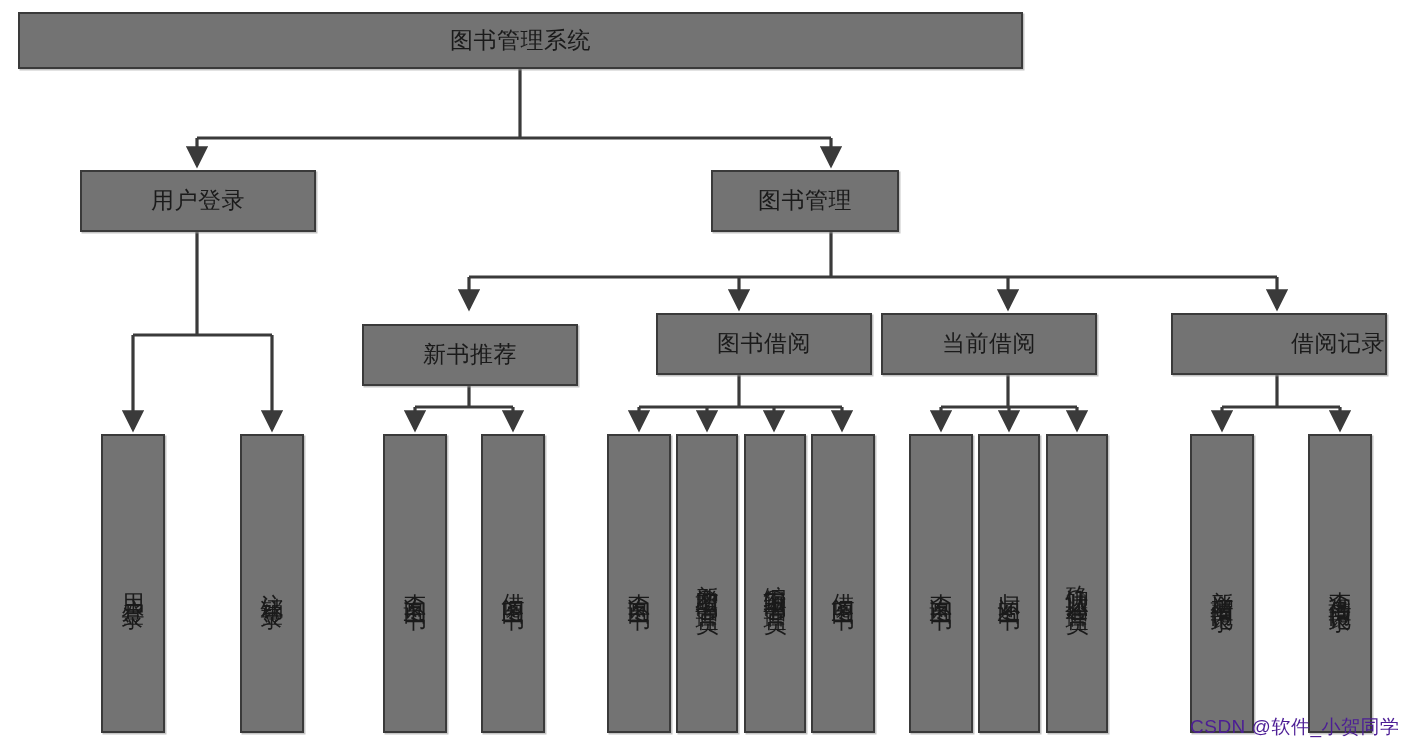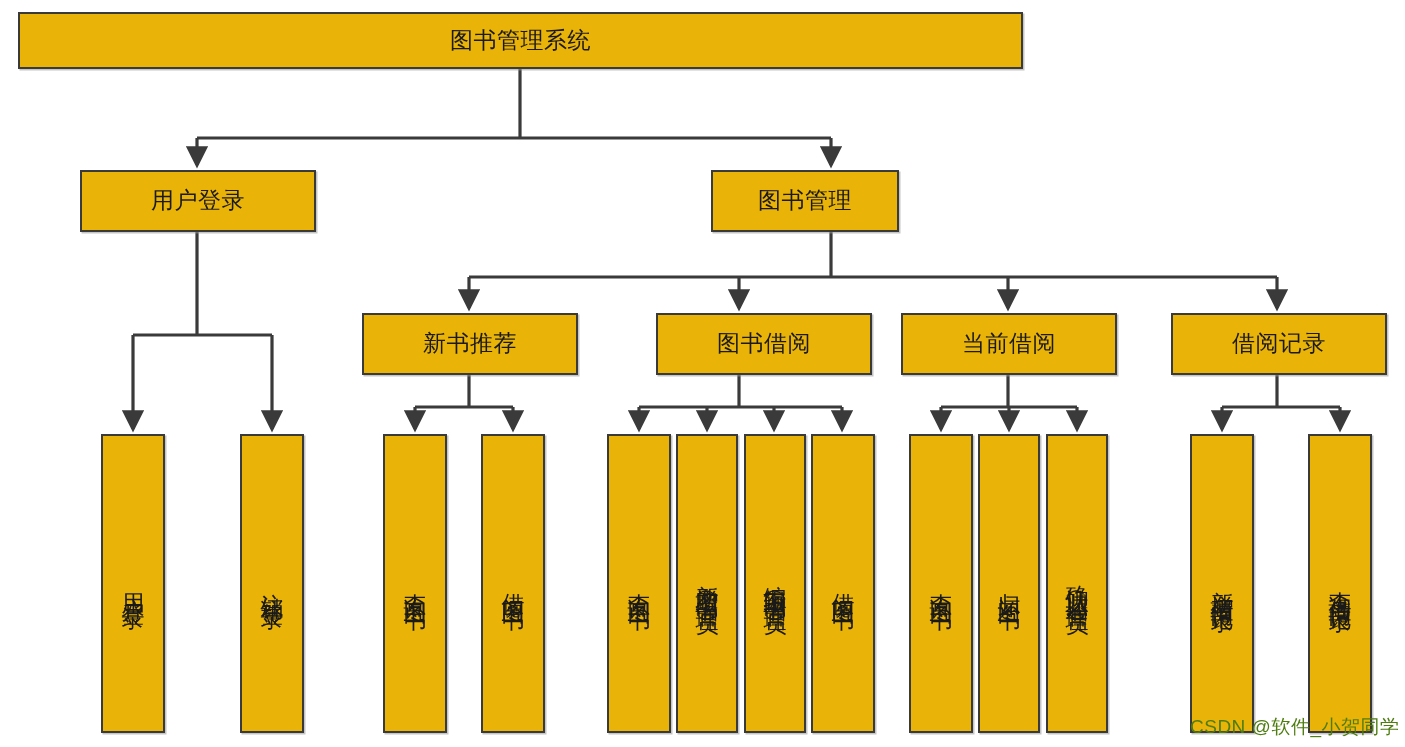--- a/index.html
+++ b/index.html
@@ -21,21 +21,21 @@
     position: absolute;
     left: 0;
     top: 0;
     width: 1405px;
     height: 747px;
   }
   .node {
     position: absolute;
     box-sizing: border-box;
     border: 2.5px solid #3a3a3a;
-    background: #eab308;
+    background: #737373;
     display: flex;
     align-items: center;
     justify-content: center;
     color: #1a1a1a;
     box-shadow: 1.5px 1.5px 0 rgba(150,150,150,0.55);
   }
   .node .label {
     display: block;
     text-align: center;
     white-space: nowrap;
@@ -62,21 +62,21 @@
     justify-content: center;
   }
   .node.vert.tall .label {
     letter-spacing: 4px;
   }
   .watermark {
     position: absolute;
     left: 1190px;
     top: 714px;
     font-size: 19px;
-    color: #4d7c0f;
+    color: #4c1d95;
     white-space: nowrap;
     letter-spacing: 0.5px;
     pointer-events: none;
   }
 </style>
 </head>
 <body>
 
 <div id="canvas">
 
@@ -134,30 +134,30 @@
     <span class="label">图书管理系统</span>
   </div>
 
   <div class="node horiz" style="left:80px; top:170px; width:236px; height:62px;">
     <span class="label">用户登录</span>
   </div>
   <div class="node horiz" style="left:711px; top:170px; width:188px; height:62px;">
     <span class="label">图书管理</span>
   </div>
 
-  <div class="node horiz" style="left:362px; top:313px; width:216px; height:62px;">
+  <div class="node horiz" style="left:362px; top:324px; width:216px; height:62px;">
     <span class="label">新书推荐</span>
   </div>
   <div class="node horiz" style="left:632px; top:313px; width:216px; height:62px;margin-left:24px;">
     <span class="label">图书借阅</span>
   </div>
-  <div class="node horiz" style="left:901px; top:313px; width:216px; height:62px;">
+  <div class="node horiz" style="left:881px; top:313px; width:216px; height:62px;">
     <span class="label">当前借阅</span>
   </div>
-  <div class="node horiz" style="left:1171px; top:313px; width:216px; height:62px;">
+  <div class="node horiz" style="left:1171px; top:313px; width:216px; height:62px;justify-content:flex-end;">
     <span class="label">借阅记录</span>
   </div>
 
   <div class="node vert" style="left:101px; top:434px; width:64px; height:299px;">
     <span class="label">用户登录</span>
   </div>
   <div class="node vert" style="left:240px; top:434px; width:64px; height:299px;">
     <span class="label">注销登录</span>
   </div>
 

